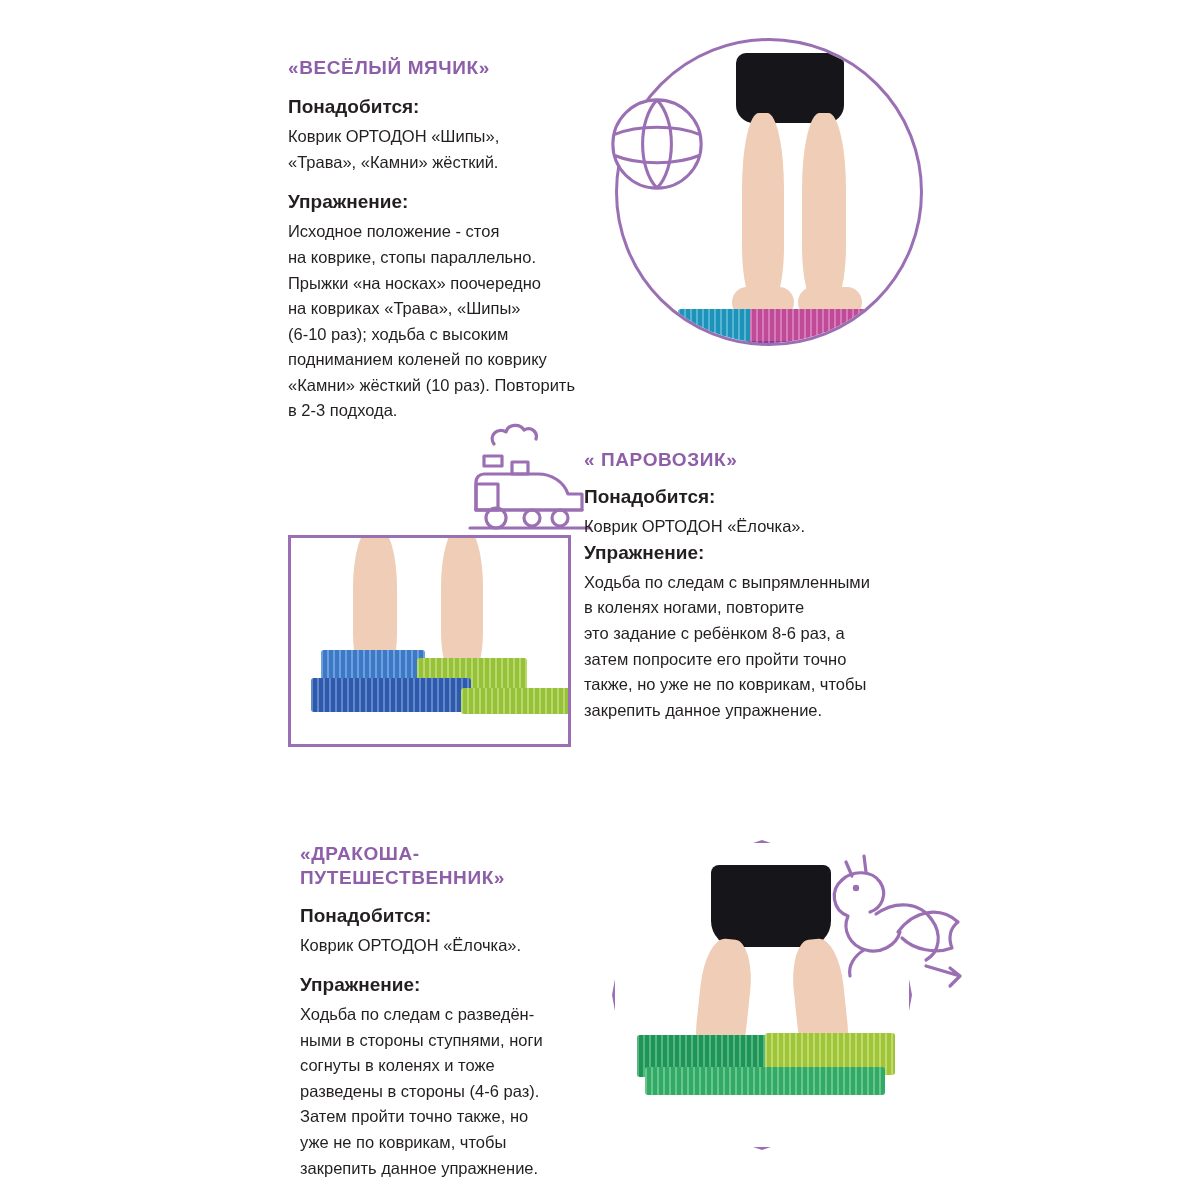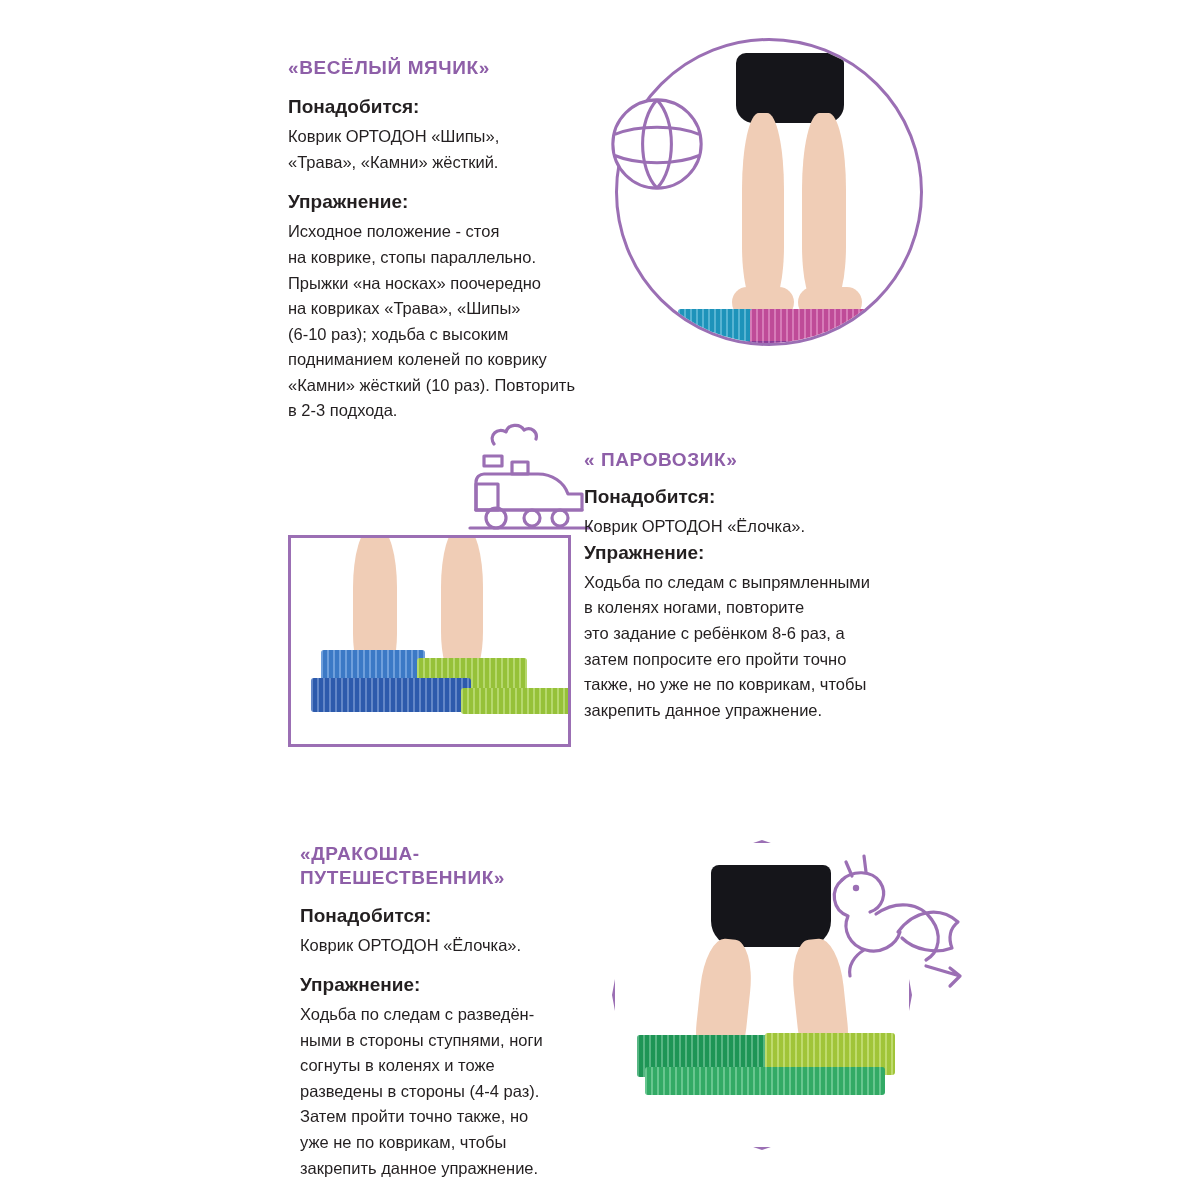--- a/index.html
+++ b/index.html
@@ -253,21 +253,21 @@
 
   <div id="block-dragon">
     <h2 class="section-title" style="white-space:pre-line;">«ДРАКОША-
 ПУТЕШЕСТВЕННИК»</h2>
     <p class="sub-head">Понадобится:</p>
     <p class="body-text">Коврик ОРТОДОН «Ёлочка».</p>
     <p class="sub-head">Упражнение:</p>
     <p class="body-text">Ходьба по следам с разведён-
 ными в стороны ступнями, ноги
 согнуты в коленях и тоже
-разведены в стороны (4-4 раз).
+разведены в стороны (4-6 раз).
 Затем пройти точно также, но
 уже не по коврикам, чтобы
 закрепить данное упражнение.</p>
   </div>
 
   <div id="photo-dragon">
     <div class="hex-frame">
       <div class="shorts-black" style="left:96px; top:22px; width:120px; height:82px; border-radius:8px 8px 26px 26px;"></div>
       <div class="leg" style="left:84px; top:96px; width:50px; height:124px; transform:rotate(6deg);"></div>
       <div class="leg" style="left:180px; top:96px; width:50px; height:124px; transform:rotate(-6deg);"></div>

